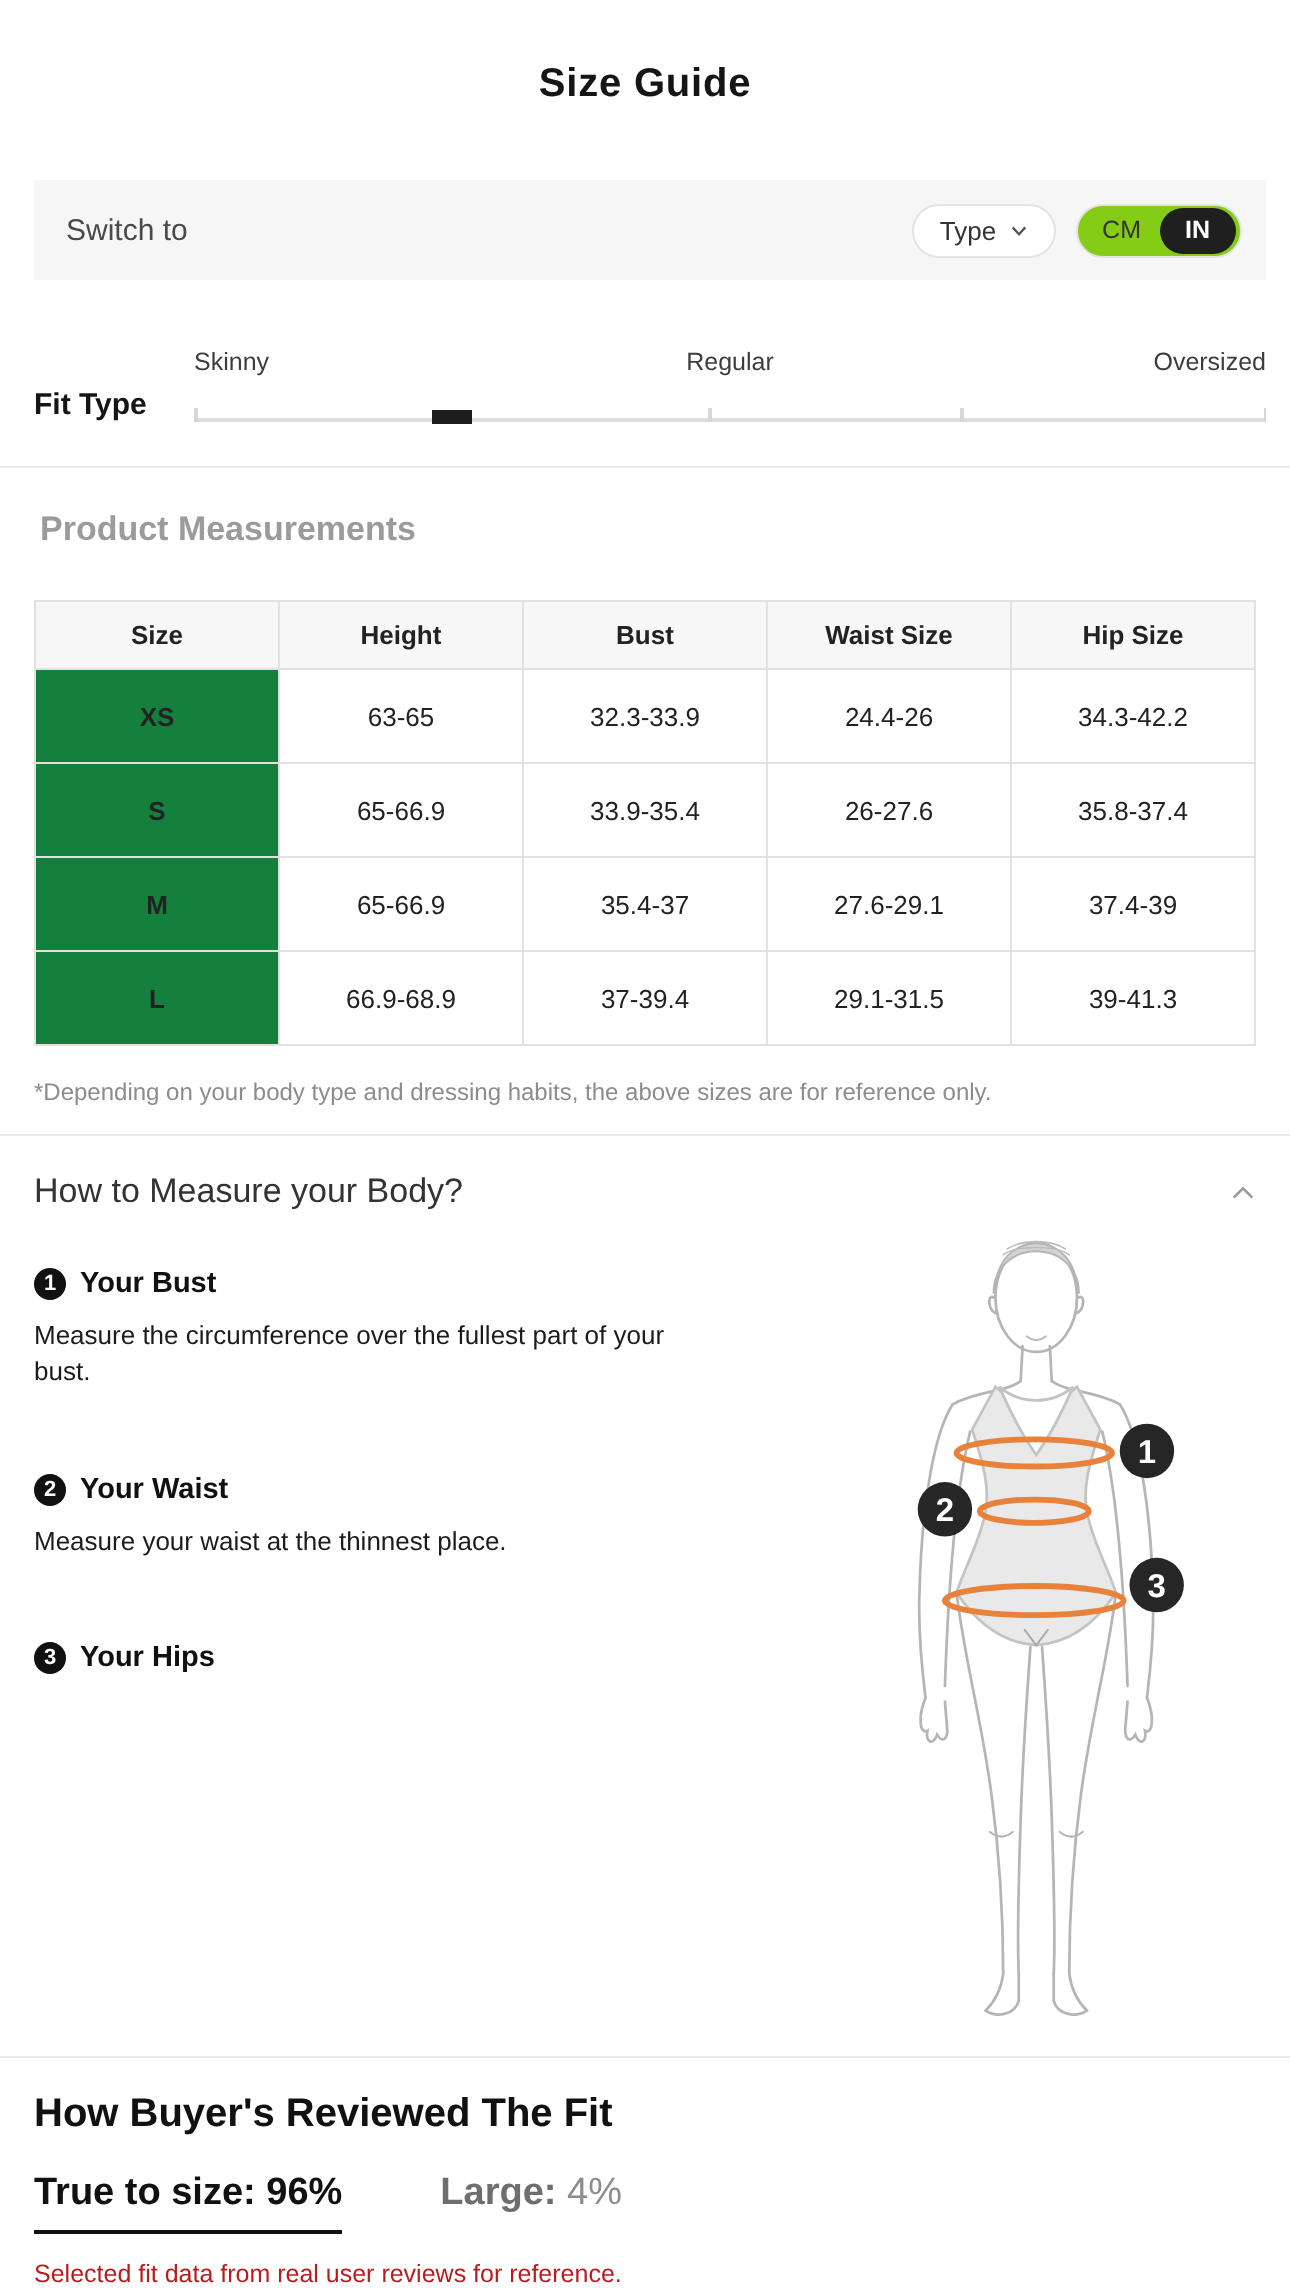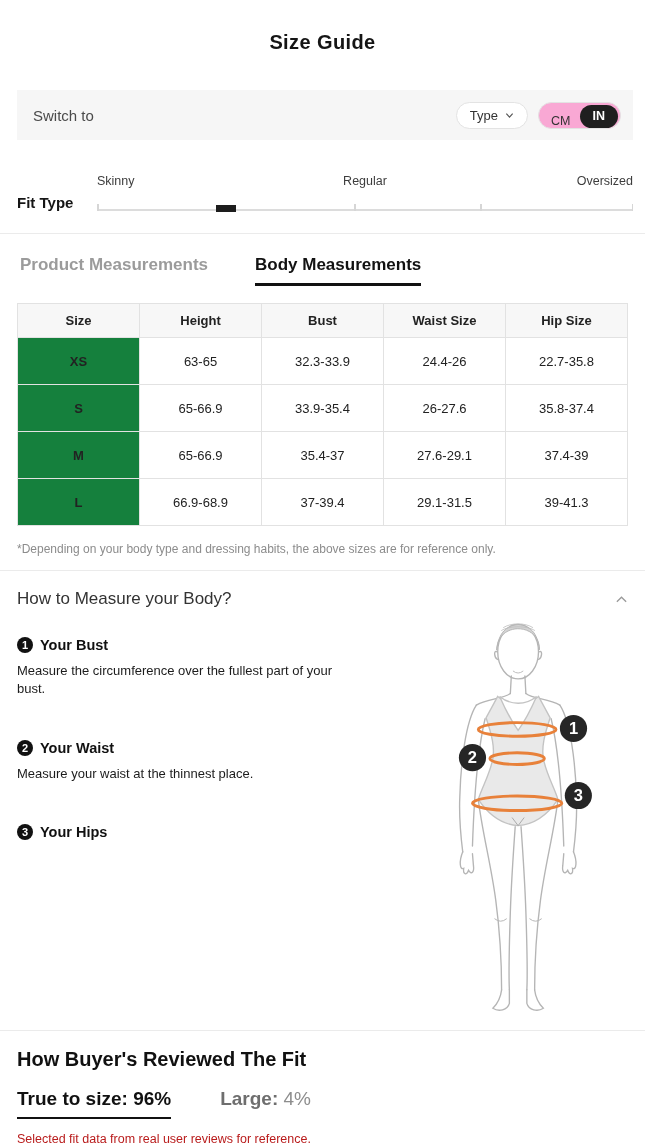--- a/index.html
+++ b/index.html
@@ -18,22 +18,22 @@
     display:flex; align-items:center; padding:0 12px 0 16px;
   }
   .switch-bar .label { flex:1; font-size:15px; color:#4a4a4a; }
   .pill-btn {
     height:27px; background:#fff; border:1px solid #e3e3e3; border-radius:14px;
     display:flex; align-items:center; gap:7px; padding:0 13px;
     font-size:13px; color:#333; cursor:pointer;
   }
   .chev-down { width:9px; height:9px; display:inline-block; }
   .unit-toggle {
-    margin-left:10px; height:27px; background:#f9a8d4; border:1px solid #e3e3e3;
-    border-radius:14px; display:flex; align-items:flex-end; padding:0 2px 0 12px; gap:9px;
+    margin-left:10px; height:27px; background:#84cc16; border:1px solid #e3e3e3;
+    border-radius:14px; display:flex; align-items:center; padding:0 2px 0 12px; gap:9px;
     cursor:pointer;
   }
   .unit-off { font-size:12.5px; color:#333; }
   .unit-on {
     height:23px; border-radius:12px; background:#1f1f1f; color:#fff;
     font-size:12.5px; font-weight:bold; display:flex; align-items:center; padding:0 13px;
   }
   
   .fit-type-row { margin:34px 12px 0 17px; display:flex; align-items:flex-end; }
   .fit-type-label { font-size:15px; font-weight:bold; color:#151515; padding-bottom:1px; width:66px; }
@@ -133,40 +133,39 @@
       <div class="tick t3"></div>
       <div class="slider-handle" style="left: 24%;"></div>
     </div>
   </div>
 </div>
 
 <div class="divider"></div>
 
 <div class="tabs">
   <div class="tab inactive">Product Measurements</div>
-  <div class="tab active">Body Measurements</div>
 </div>
 
 <table class="size-table">
   <thead>
     <tr>
       <th>Size</th>
       <th>Height</th>
       <th>Bust</th>
       <th>Waist Size</th>
       <th>Hip Size</th>
     </tr>
   </thead>
   <tbody>
     <tr>
       <td class="size-col">XS</td>
       <td>63-65</td>
       <td>32.3-33.9</td>
       <td>24.4-26</td>
-      <td>22.7-35.8</td>
+      <td>34.3-42.2</td>
     </tr>
     <tr>
       <td class="size-col">S</td>
       <td>65-66.9</td>
       <td>33.9-35.4</td>
       <td>26-27.6</td>
       <td>35.8-37.4</td>
     </tr>
     <tr>
       <td class="size-col">M</td>

